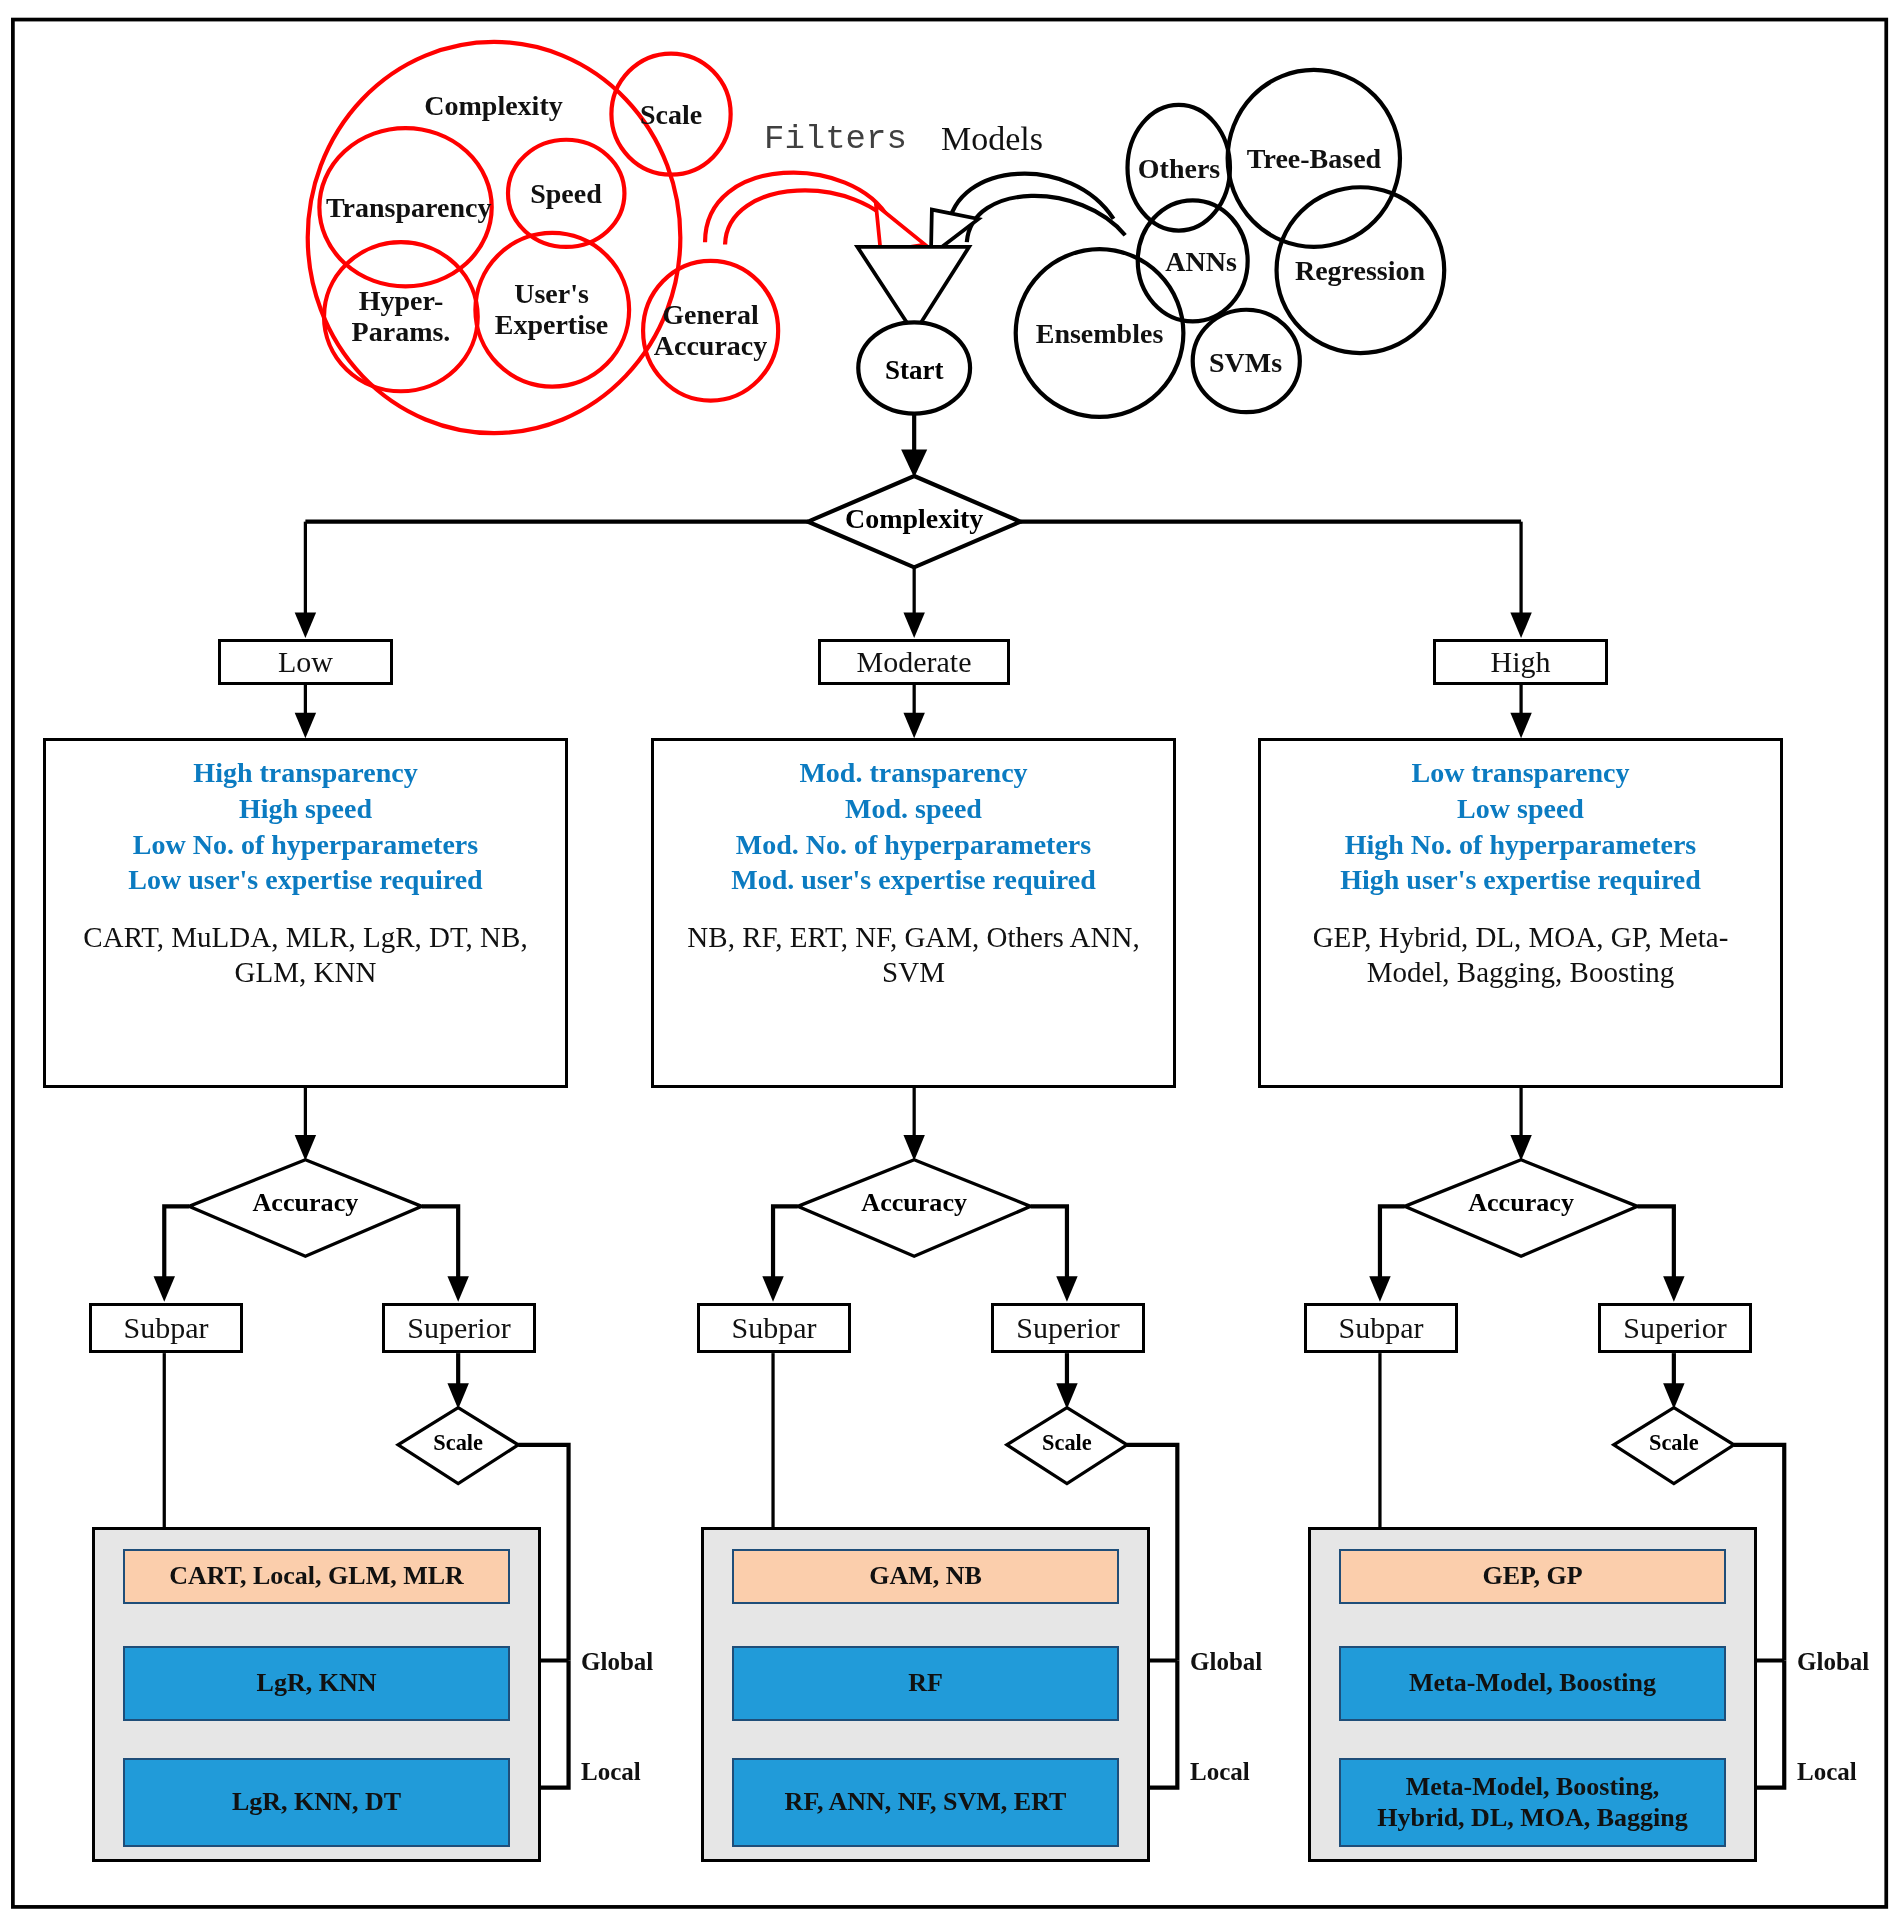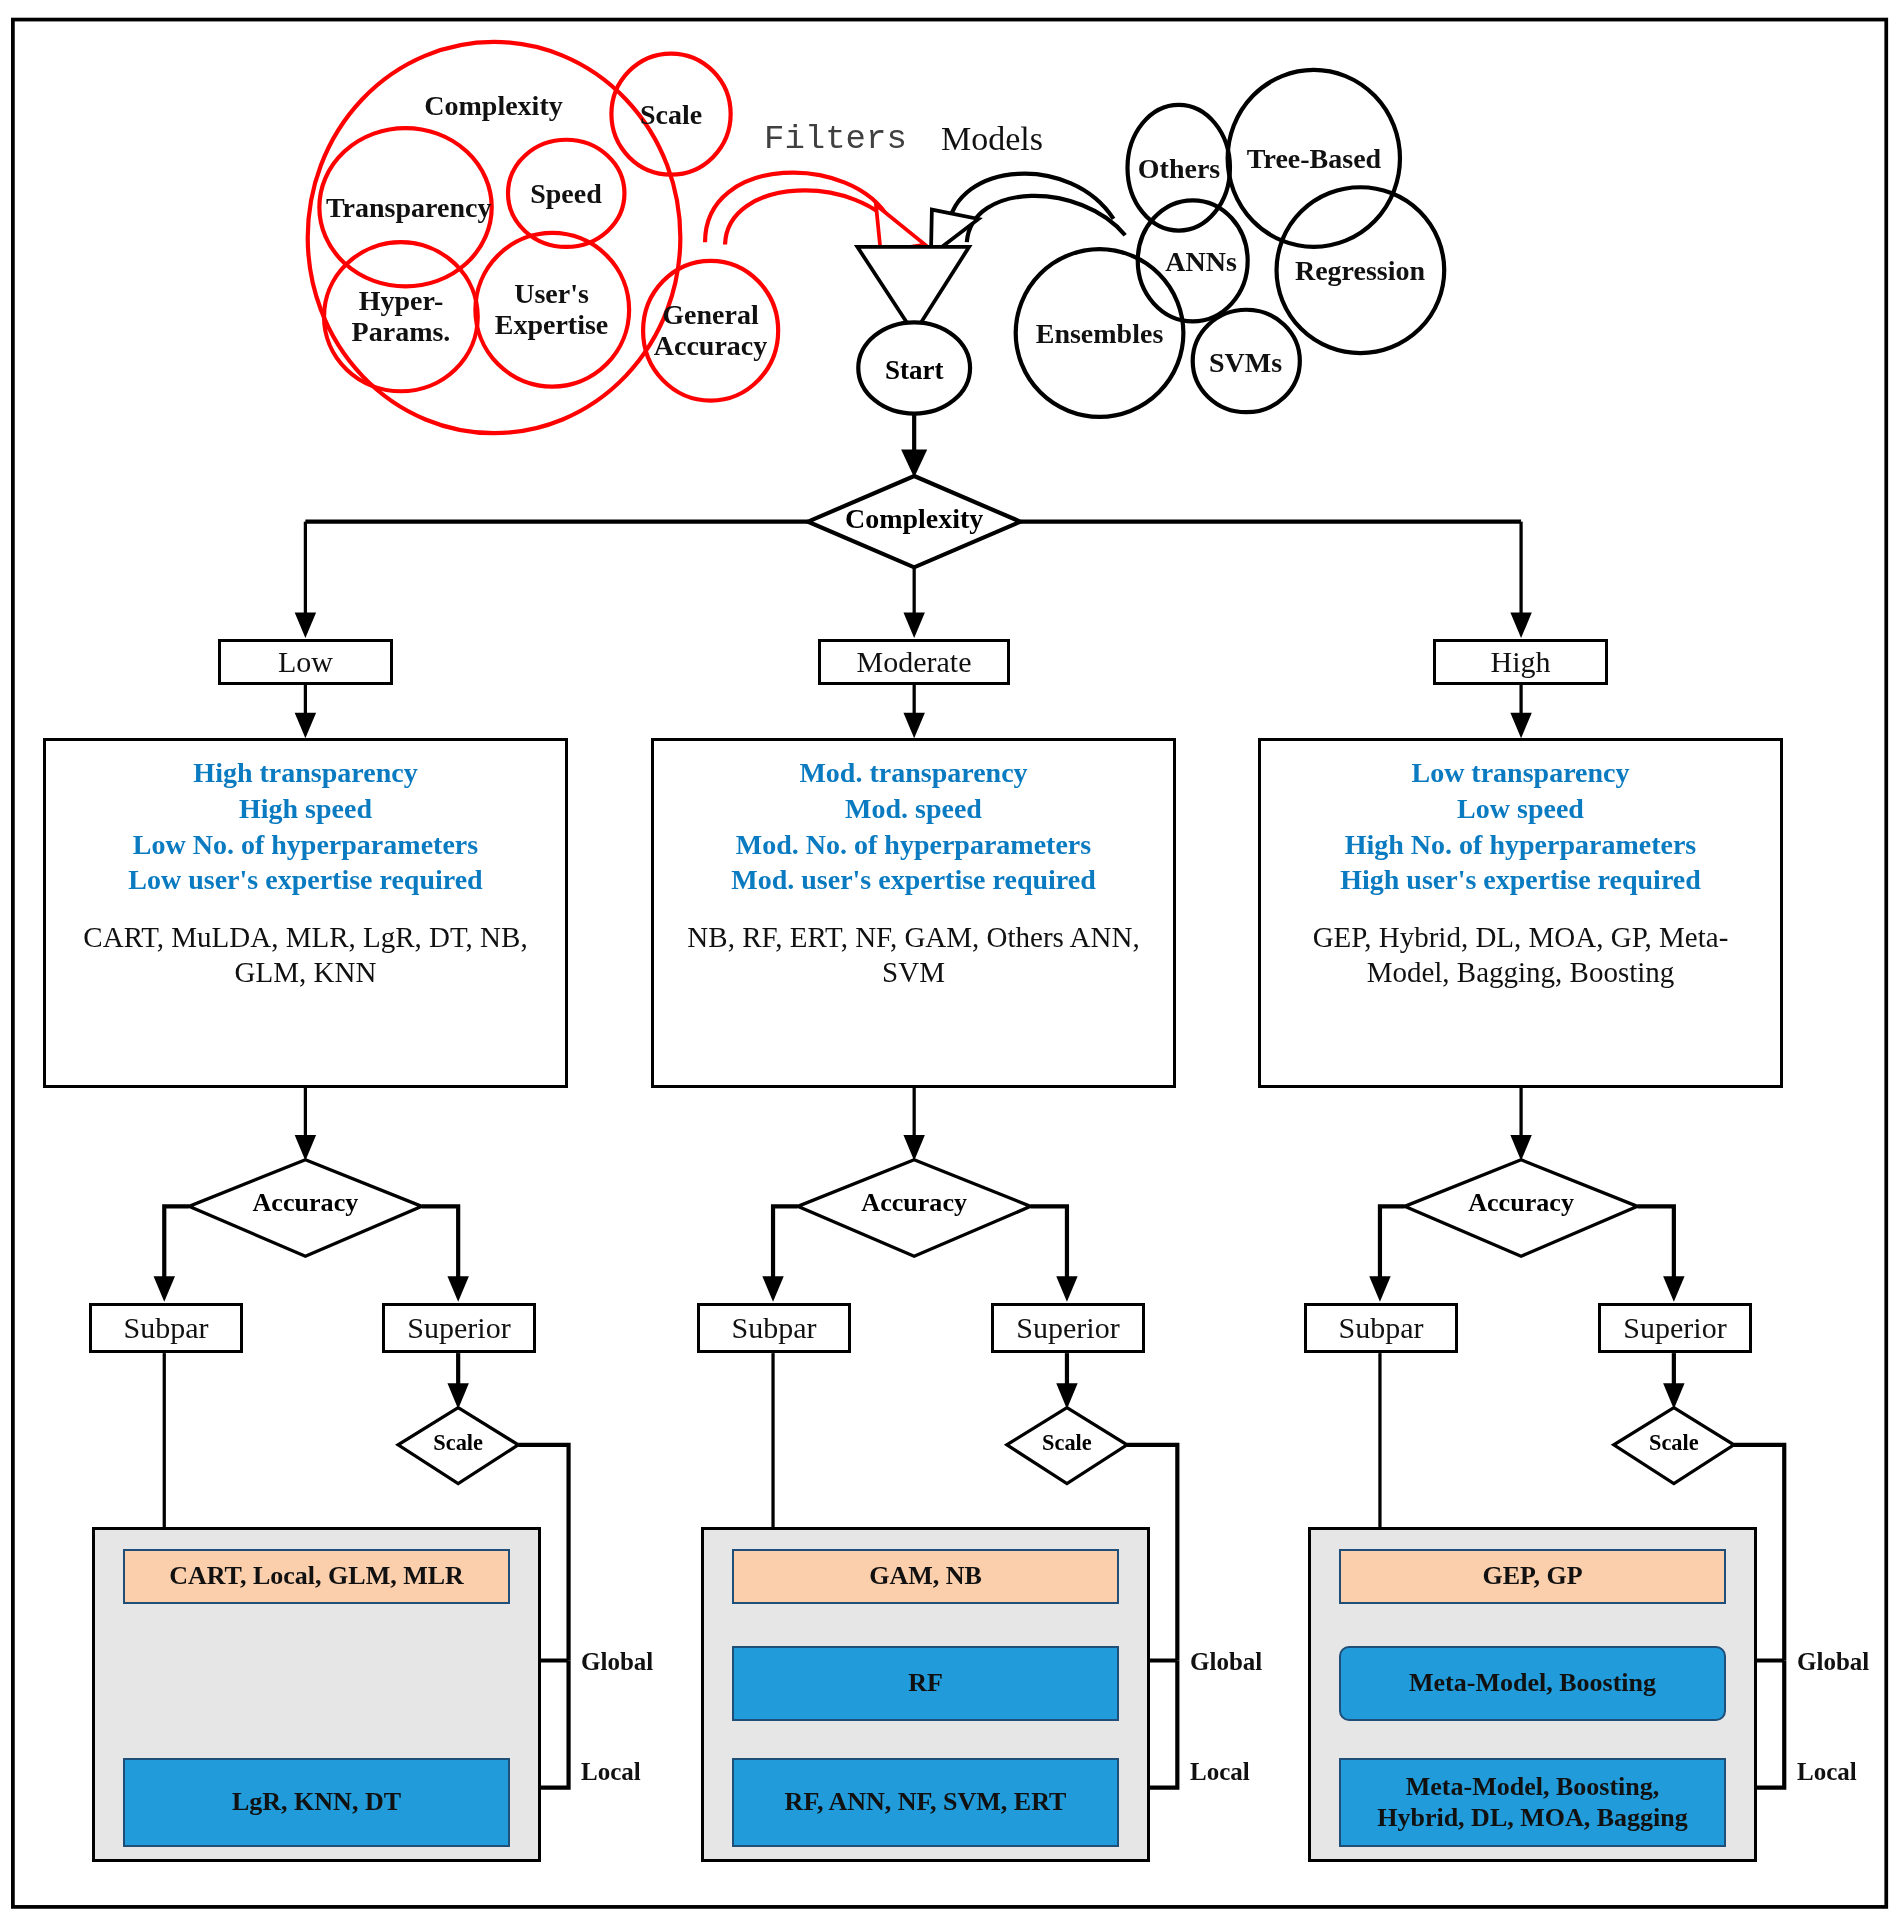--- a/index.html
+++ b/index.html
@@ -296,36 +296,37 @@
 
   <div class="abs nodebox" style="left:1304px;top:1303px;width:154px;height:50px;">
     <span>Subpar</span>
   </div>
   <div class="abs nodebox" style="left:1598px;top:1303px;width:154px;height:50px;">
     <span>Superior</span>
   </div>
 
   <div class="abs graybox" style="left:92px;top:1527px;width:449px;height:335px;">
     <div class="abs resbox res-orange" style="left:28px;top:18.6px;width:387px;height:55px;">CART, Local, GLM, MLR</div>
+    <div class="abs resbox res-blue" style="left:28px;top:116px;width:387px;height:75px;">LgR, KNN</div>
     <div class="abs resbox res-blue" style="left:28px;top:228px;width:387px;height:89px;">LgR, KNN, DT</div>
   </div>
   <div class="abs smalllabel" style="left:581px;top:1648px;">Global</div>
   <div class="abs smalllabel" style="left:581px;top:1758px;">Local</div>
 
   <div class="abs graybox" style="left:701px;top:1527px;width:449px;height:335px;">
     <div class="abs resbox res-blue" style="left:28px;top:116px;width:387px;height:75px;">RF</div>
     <div class="abs resbox res-orange" style="left:28px;top:18.6px;width:387px;height:55px;">GAM, NB</div>
     <div class="abs resbox res-blue" style="left:28px;top:228px;width:387px;height:89px;">RF, ANN, NF, SVM, ERT</div>
   </div>
   <div class="abs smalllabel" style="left:1190px;top:1648px;">Global</div>
   <div class="abs smalllabel" style="left:1190px;top:1758px;">Local</div>
 
   <div class="abs graybox" style="left:1308px;top:1527px;width:449px;height:335px;">
     <div class="abs resbox res-orange" style="left:28px;top:18.6px;width:387px;height:55px;">GEP, GP</div>
-    <div class="abs resbox res-blue" style="left:28px;top:116px;width:387px;height:75px;border-radius:10px;">Meta-Model, Boosting</div>
+    <div class="abs resbox res-blue" style="left:28px;top:116px;width:387px;height:75px;">Meta-Model, Boosting</div>
     <div class="abs resbox res-blue" style="left:28px;top:228px;width:387px;height:89px;white-space:pre-line;">Meta-Model, Boosting,
 Hybrid, DL, MOA, Bagging</div>
   </div>
   <div class="abs smalllabel" style="left:1797px;top:1648px;">Global</div>
   <div class="abs smalllabel" style="left:1797px;top:1758px;">Local</div>
 
 </div>
 
 
 </body></html>

